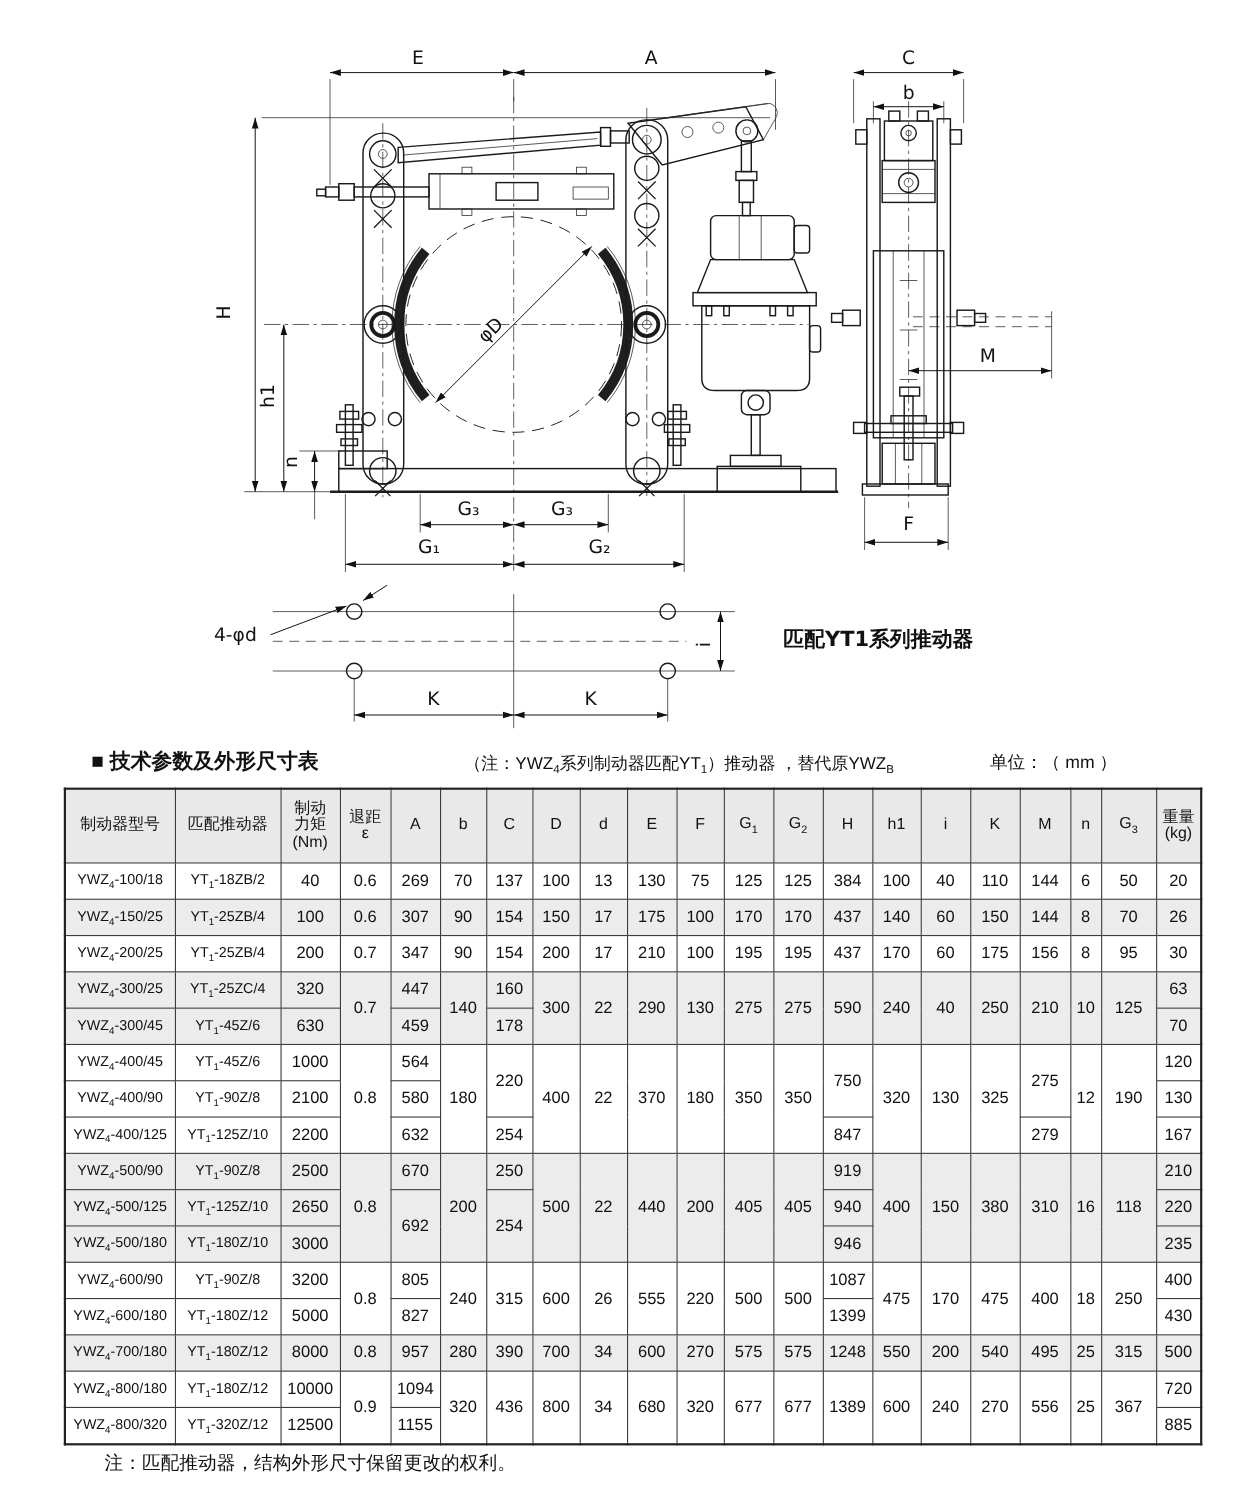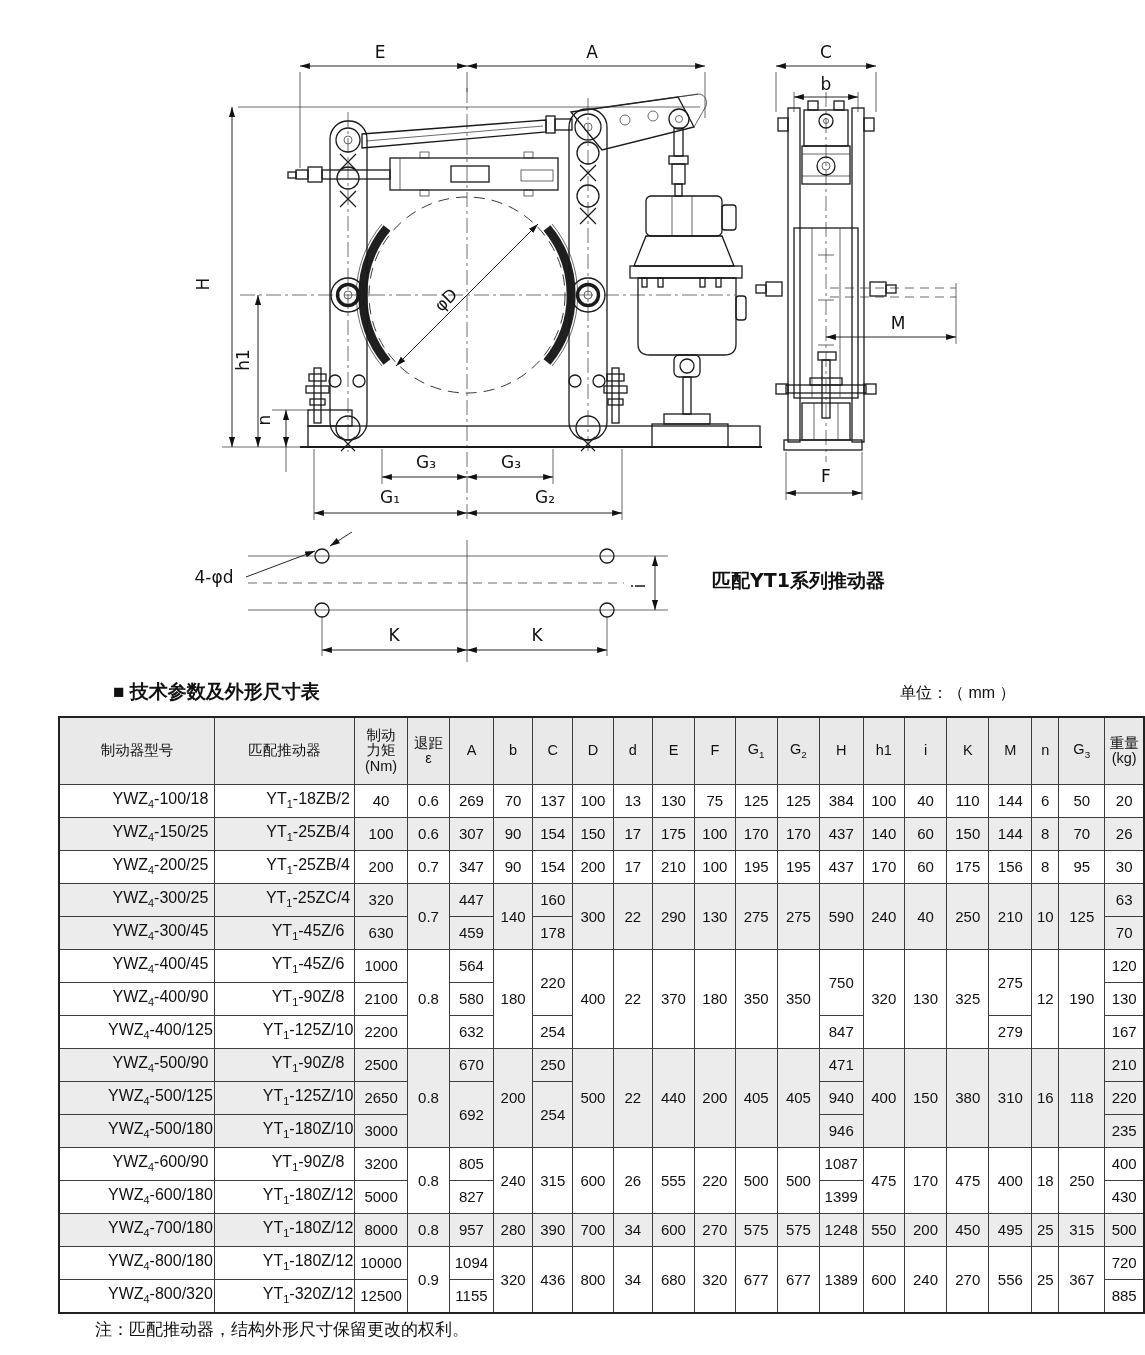--- a/index.html
+++ b/index.html
@@ -13,29 +13,29 @@
   .ol2{fill:none;stroke:#1a1a1a;stroke-width:2.2;}
   .th{fill:none;stroke:#2a2a2a;stroke-width:0.7;}
   .thd{fill:none;stroke:#2a2a2a;stroke-width:0.7;stroke-dasharray:9 6;}
   .cl{fill:none;stroke:#333;stroke-width:0.7;stroke-dasharray:15 4 3 4;}
   .dc{fill:none;stroke:#222;stroke-width:0.9;stroke-dasharray:11 7;}
   .dl{fill:none;stroke:#111;stroke-width:0.9;}
   .xm{fill:none;stroke:#1a1a1a;stroke-width:1.2;}
   .pin{fill:none;stroke:#1a1a1a;stroke-width:3.4;}
   .shoe{fill:none;stroke:#1f1f1f;stroke-width:9;}
   .titlebar{position:absolute;white-space:nowrap;}
-  .t-main{left:83px;top:679px;font-size:19px;font-weight:700;margin-left:30px;}
+  .t-main{left:83px;top:679px;font-size:19px;font-weight:700;}
   .t-note{left:422px;top:684px;font-size:15.5px;}
   .t-unit{left:900px;top:683px;font-size:16px;}
   table.spec{position:absolute;left:58px;top:716px;border-collapse:collapse;table-layout:fixed;
              border:2px solid #222;}
   table.spec th,table.spec td{border:1px solid #3d3d3d;text-align:center;vertical-align:middle;
              padding:0 1px;font-size:15px;height:32px;line-height:1.05;overflow:hidden;}
   table.spec thead th{height:66px;font-weight:400;font-size:14.5px;background:#e9e9e9;}
-  table.spec td.model{font-size:16px;padding-left:48px;}
+  table.spec td.model{font-size:13px;}
   table.spec tr.shaded td{background:#ececec;}
   sub{font-size:68%;}
   .footnote{position:absolute;left:95px;top:1318px;font-size:17px;}
 </style>
 </head>
 <body>
 
 <div class="page">
 
   <svg class="drawing" width="1145" height="672" viewBox="0 0 1145 672">
@@ -291,20 +291,21 @@
       <line class="dl" x1="322" y1="650" x2="467" y2="650" marker-start="url(#ar)" marker-end="url(#ar)"></line>
       <line class="dl" x1="467" y1="650" x2="607" y2="650" marker-start="url(#ar)" marker-end="url(#ar)"></line>
       <text class="lb" x="394" y="641" text-anchor="middle">K</text>
       <text class="lb" x="537" y="641" text-anchor="middle">K</text>
 
       <text class="cap" x="712" y="587">匹配YT1系列推动器</text>
     </g>
   </svg>
 
   <div class="titlebar t-main">■ 技术参数及外形尺寸表</div>
+  <div class="titlebar t-note">（注：YWZ<sub>4</sub>系列制动器匹配YT<sub>1</sub>）推动器 ，替代原YWZ<sub>B</sub></div>
   <div class="titlebar t-unit">单位：（ mm ）</div>
 
   <table class="spec">
     <colgroup>
         <col style="width: 100px;">
         <col style="width: 96px;">
         <col style="width: 54px;">
         <col style="width: 46px;">
         <col style="width: 45px;">
         <col style="width: 42px;">
@@ -497,21 +498,21 @@
           <td rowspan="3">0.8</td>
           <td>670</td>
           <td rowspan="3">200</td>
           <td>250</td>
           <td rowspan="3">500</td>
           <td rowspan="3">22</td>
           <td rowspan="3">440</td>
           <td rowspan="3">200</td>
           <td rowspan="3">405</td>
           <td rowspan="3">405</td>
-          <td>471</td>
+          <td>919</td>
           <td rowspan="3">400</td>
           <td rowspan="3">150</td>
           <td rowspan="3">380</td>
           <td rowspan="3">310</td>
           <td rowspan="3">16</td>
           <td rowspan="3">118</td>
           <td>210</td>
         </tr>
         <tr class="shaded">
           <td class="model">YWZ<sub>4</sub>-500/125</td>
@@ -570,21 +571,21 @@
           <td>390</td>
           <td>700</td>
           <td>34</td>
           <td>600</td>
           <td>270</td>
           <td>575</td>
           <td>575</td>
           <td>1248</td>
           <td>550</td>
           <td>200</td>
-          <td>450</td>
+          <td>540</td>
           <td>495</td>
           <td>25</td>
           <td>315</td>
           <td>500</td>
         </tr>
         <tr>
           <td class="model">YWZ<sub>4</sub>-800/180</td>
           <td class="model">YT<sub>1</sub>-180Z/12</td>
           <td>10000</td>
           <td rowspan="2">0.9</td>

